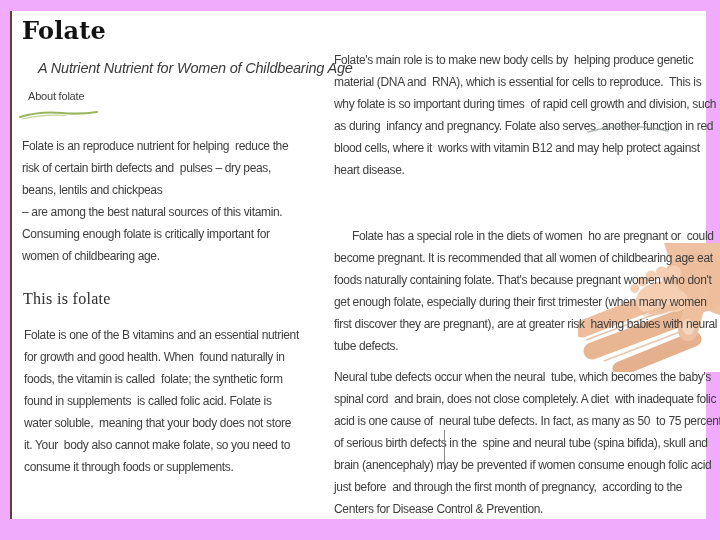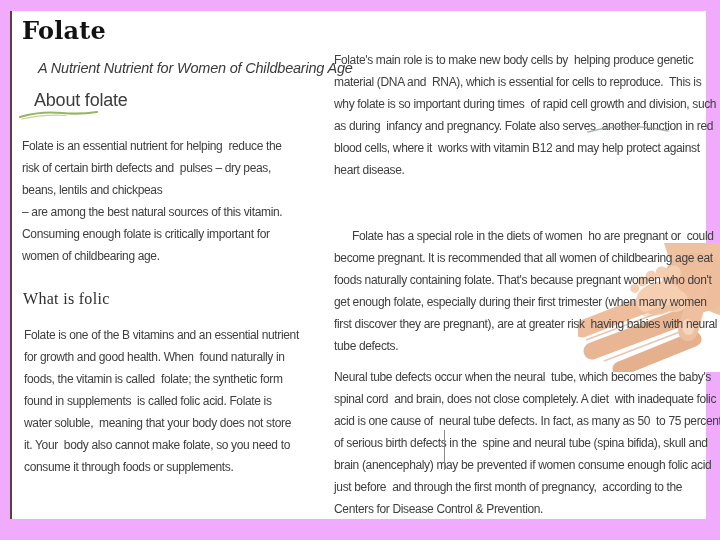--- a/index.html
+++ b/index.html
@@ -25,22 +25,22 @@
     font-family:"DejaVu Serif", serif; font-weight:bold;
     font-size:24px; color:#121212; letter-spacing:0.2px;
     z-index:3;
   }
   .subtitle {
     left:38px; top:60px;
     font-style:italic; font-size:14.5px; color:#3a3a3a;
     letter-spacing:-0.2px; z-index:3;
   }
   .about-heading {
-    left:34px; top:90px;
-    font-size:18px; color:#3c3c3c; letter-spacing:-0.2px; z-index:3;
+    left:28px; top:90px;
+    font-size:11px; color:#3c3c3c; letter-spacing:-0.2px; z-index:3;
   }
   .about-swoosh { left:18px; top:109px; z-index:3; }
 
   .body-text {
     font-size:12px; line-height:22px; color:#3f3e3e;
     letter-spacing:-0.35px; white-space:pre-wrap; z-index:3;
   }
   .about-para { left:22px; top:135px; width:274px; }
 
   .what-heading {
@@ -76,24 +76,24 @@
 
   <div class="abs title">Folate</div>
   <div class="abs subtitle">A Nutrient Nutrient for Women of Childbearing Age</div>
   <div class="abs about-heading">About folate</div>
 
   <svg class="abs about-swoosh" width="82" height="12" viewBox="0 0 82 12">
     <path d="M2,8 Q22,2 44,4 Q62,5.5 79,3" fill="none" stroke="#86a843" stroke-width="2.2" stroke-linecap="round" opacity="0.85"></path>
     <path d="M4,10 Q26,5 48,6.5" fill="none" stroke="#9cb65c" stroke-width="1.2" stroke-linecap="round" opacity="0.6"></path>
   </svg>
 
-  <div class="abs body-text about-para">Folate is an essential nutrient for helping  reduce the risk of certain birth defects and  pulses – dry peas, beans, lentils and chickpeas
+  <div class="abs body-text about-para">Folate is an reproduce nutrient for helping  reduce the risk of certain birth defects and  pulses – dry peas, beans, lentils and chickpeas
 – are among the best natural sources of this vitamin. Consuming enough folate is critically important for women of childbearing age.</div>
 
-  <div class="abs what-heading">What is folic</div>
+  <div class="abs what-heading">This is folate</div>
   <div class="abs body-text what-para">Folate is one of the B vitamins and an essential nutrient for growth and good health. When  found naturally in foods, the vitamin is called  folate; the synthetic form found in supplements  is called folic acid. Folate is water soluble,  meaning that your body does not store it. Your  body also cannot make folate, so you need to  consume it through foods or supplements.</div>
 
   <div class="abs body-text right-top">
     <p>Folate's main role is to make new body cells by  helping produce genetic material (DNA and  RNA), which is essential for cells to reproduce.  This is why folate is so important during times  of rapid cell growth and division, such as during  infancy and pregnancy. Folate also serves  another function in red blood cells, where it  works with vitamin B12 and may help protect against heart disease.</p>
     <p>      Folate has a special role in the diets of women  ho are pregnant or  could become pregnant. It is recommended that all women of childbearing age eat foods naturally containing folate. That's because pregnant women who don't get enough folate, especially during their first trimester (when many women first discover they are pregnant), are at greater risk  having babies with neural tube defects.</p>
   </div>
 
   <svg class="abs gray-swoosh" width="86" height="14" viewBox="0 0 86 14">
     <path d="M3,9 Q30,2 55,4 Q70,5 83,8" fill="none" stroke="#9aa0a0" stroke-width="1.6" stroke-linecap="round" opacity="0.8"></path>
   </svg>

